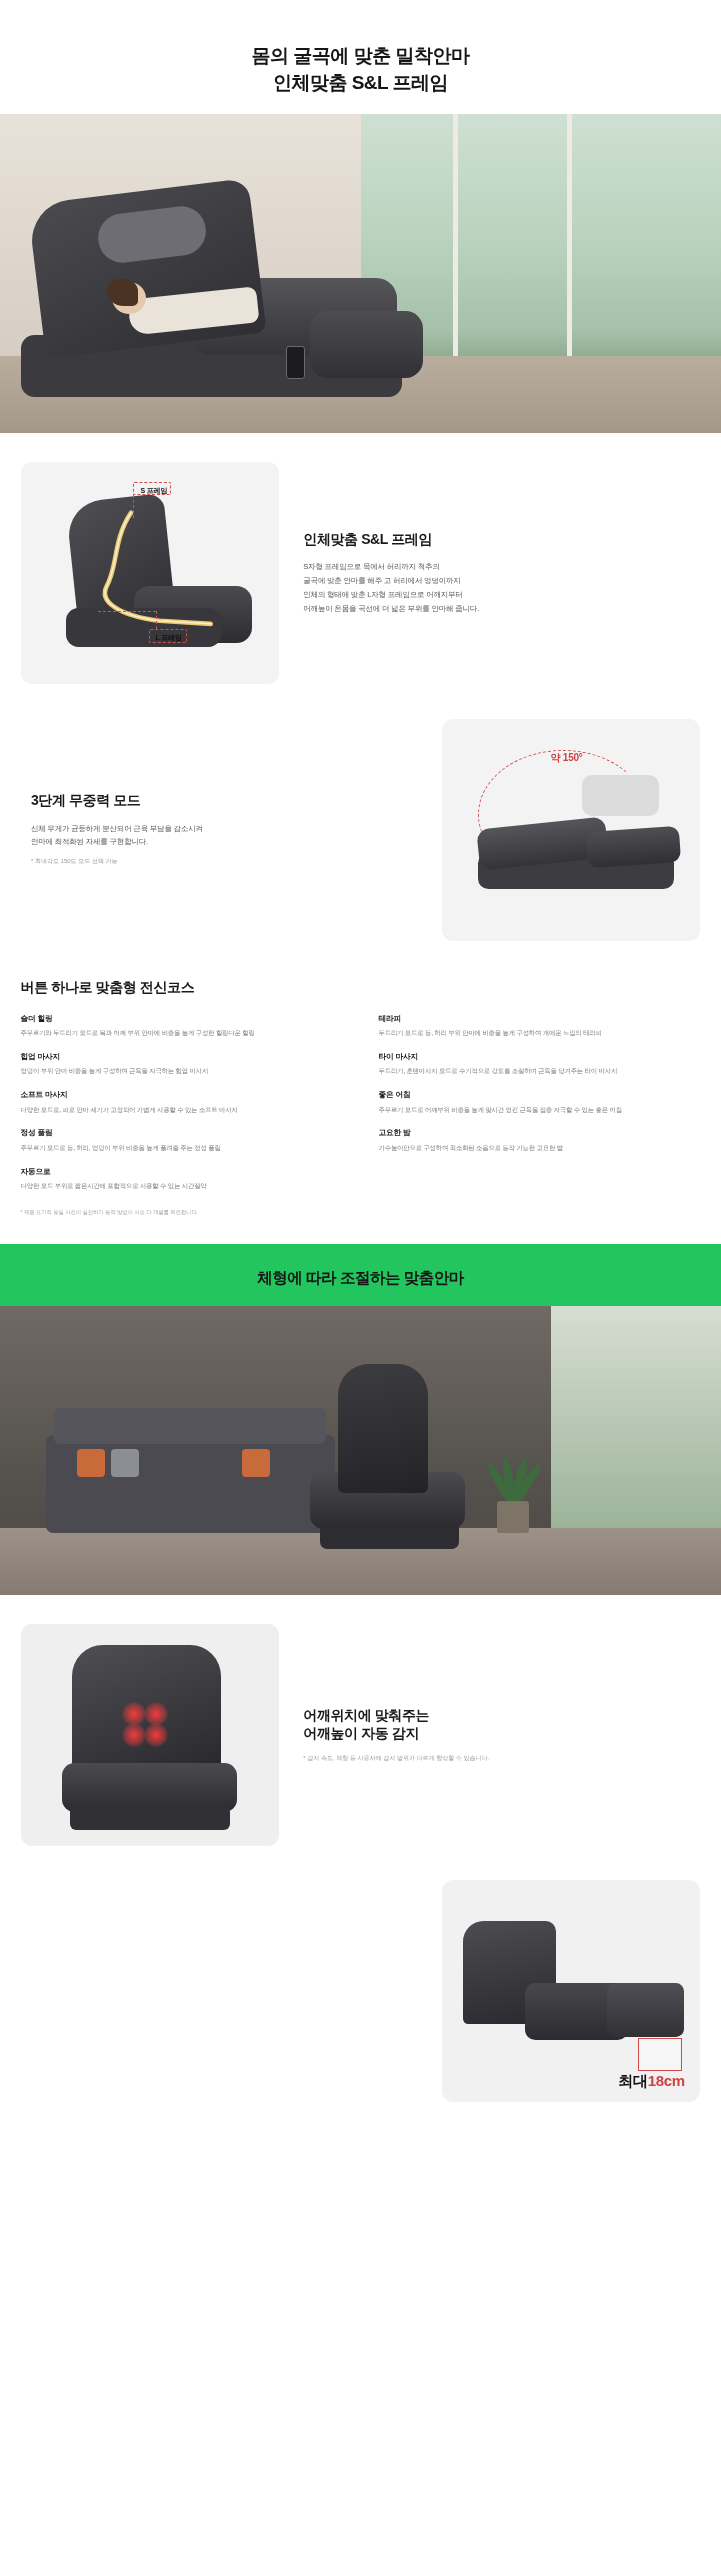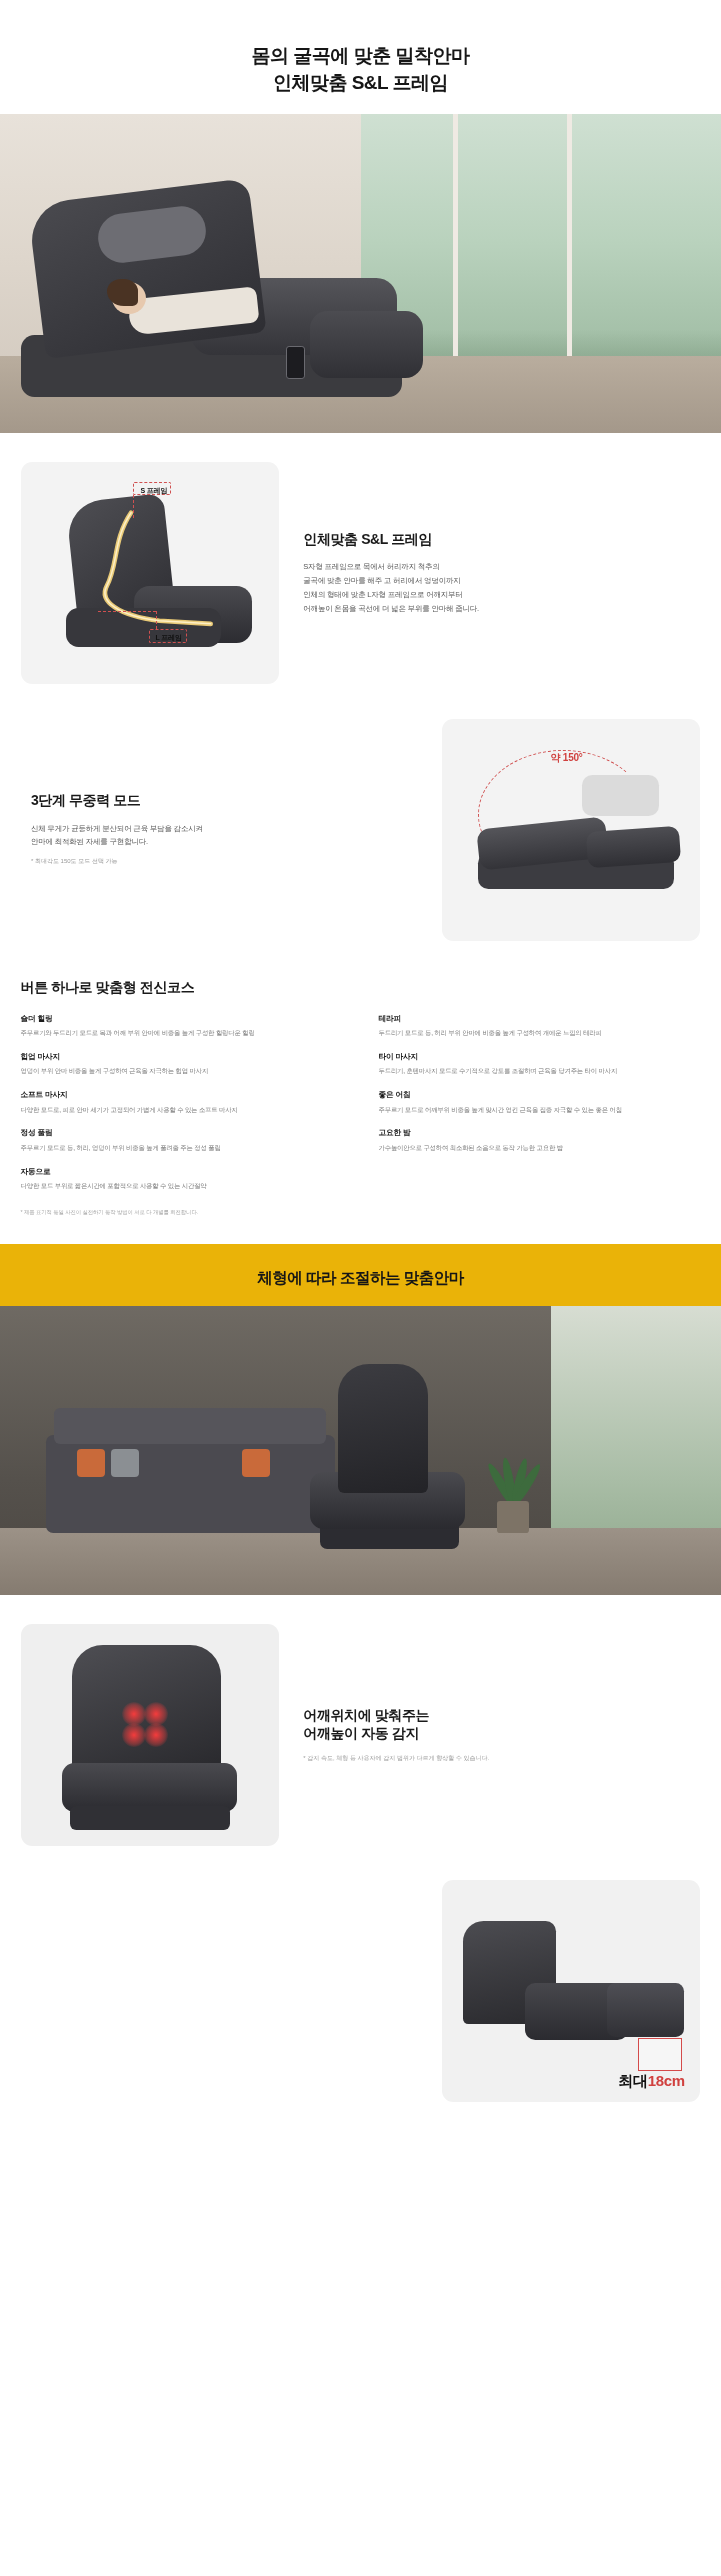--- a/index.html
+++ b/index.html
@@ -302,21 +302,21 @@
     margin-top: 17.5px;
     font-size: 5.4px;
     color: #a8a8a8;
     letter-spacing: -0.1px;
   }
 
   
   .mid-title {
     text-align: center;
     padding: 24px 0 17.5px 0;
-    background: #eab308;
+    background: #22c55e;
   }
   .mid-title h2 {
     margin: 0;
     font-size: 15.5px;
     font-weight: 700;
     letter-spacing: -0.5px;
     color: #161616;
   }
 
   

